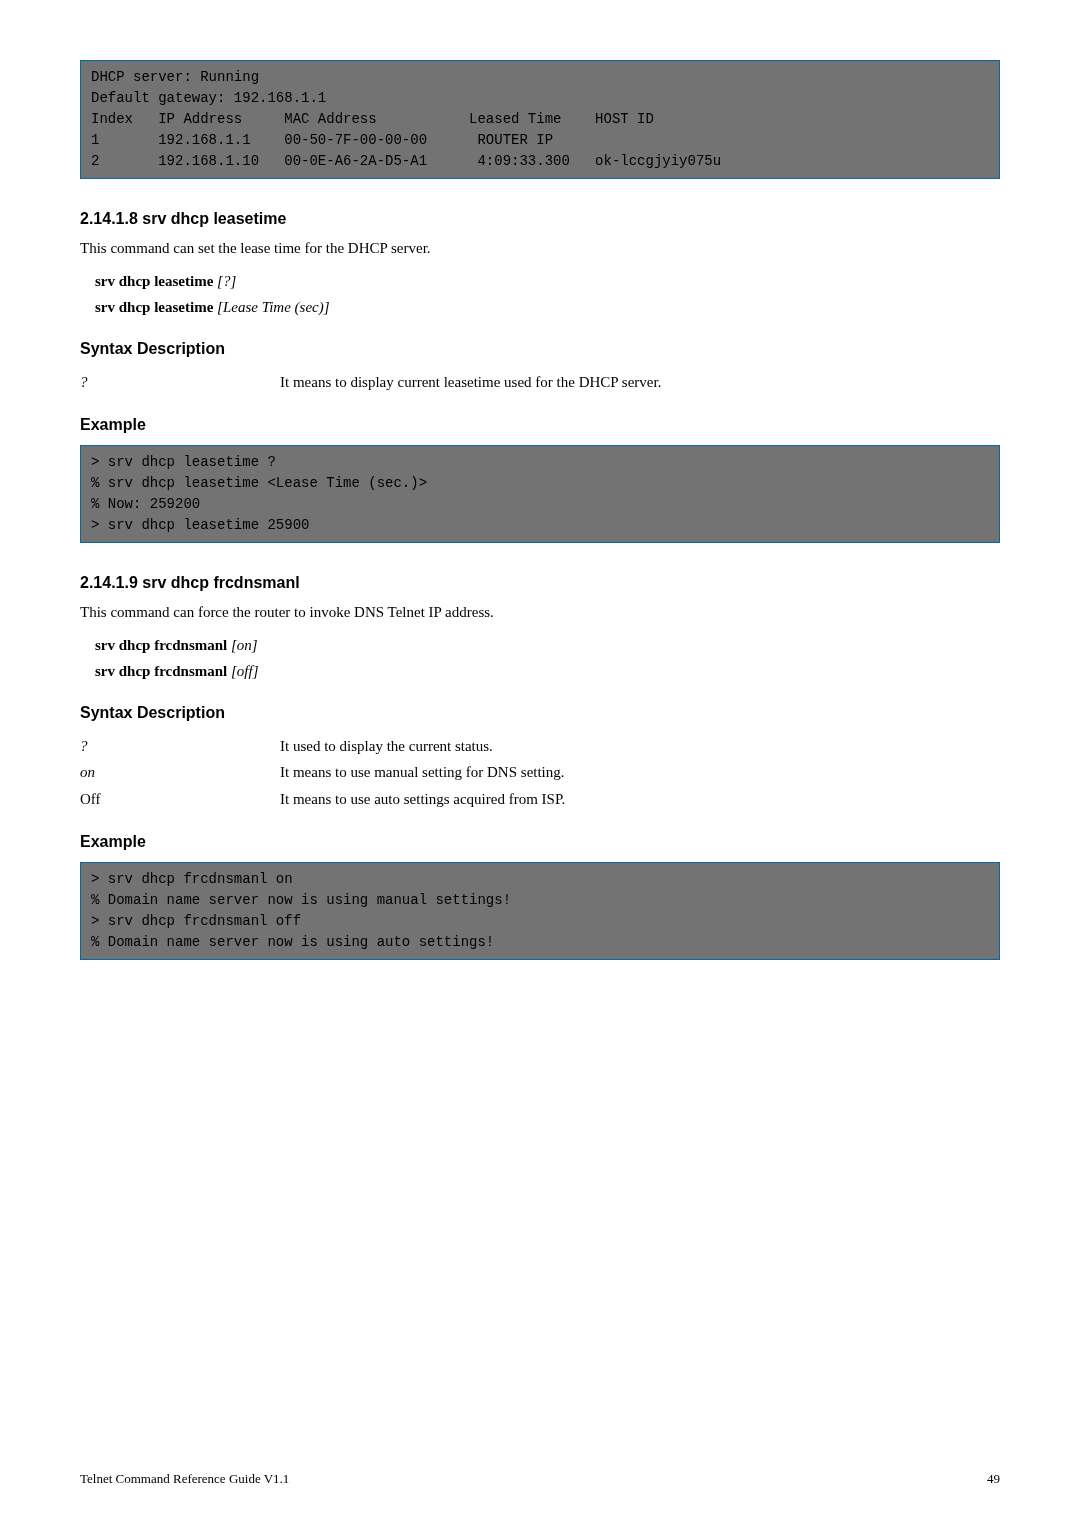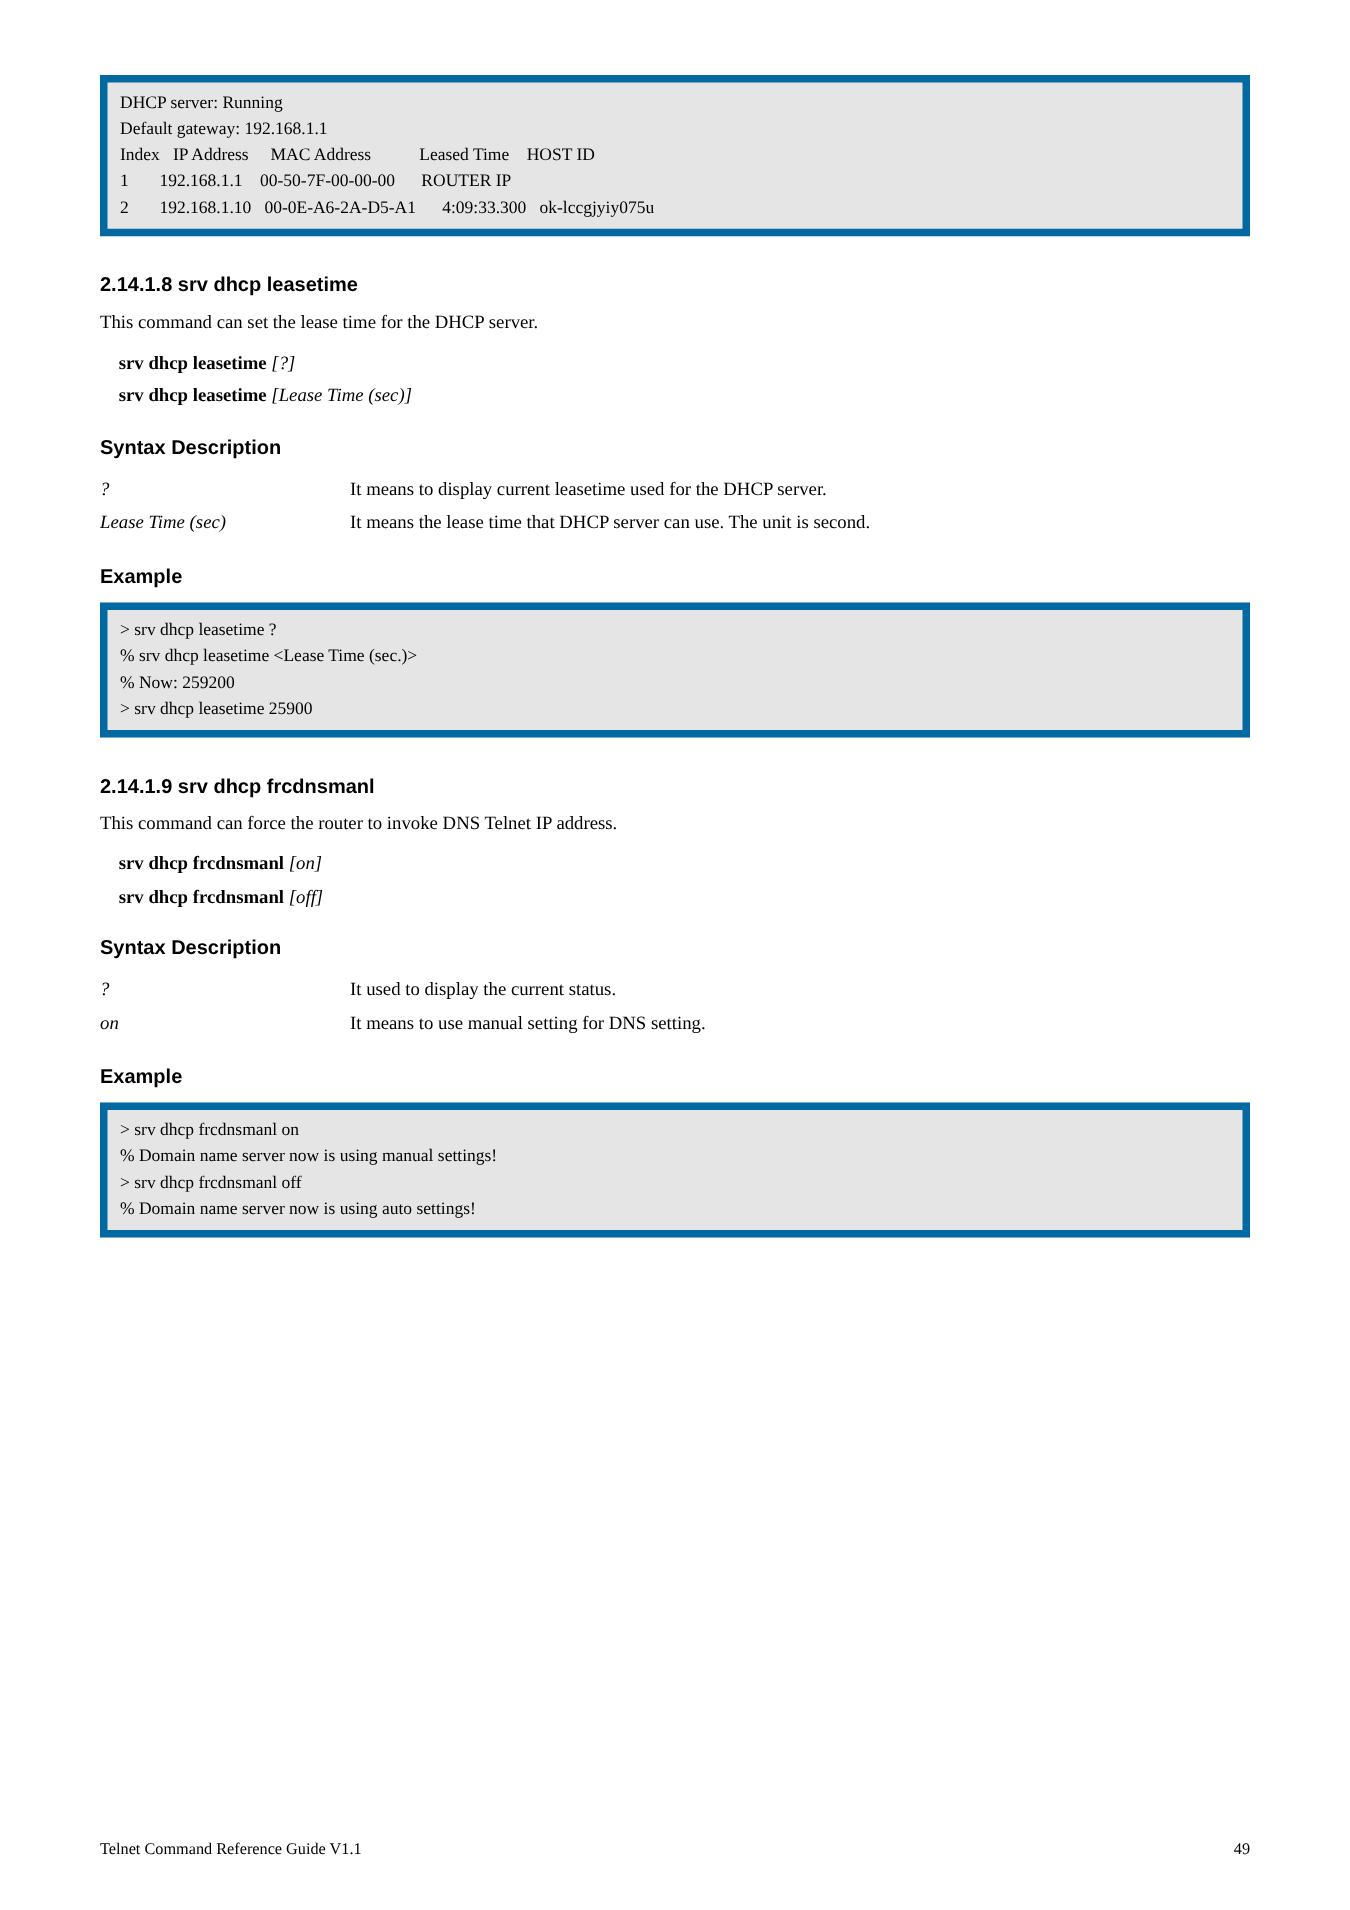--- a/index.html
+++ b/index.html
@@ -5,26 +5,26 @@
   body {
     font-family: Georgia, 'Times New Roman', serif;
     background: #fff;
     color: #000;
     margin: 0;
     padding: 60px 80px;
     font-size: 15px;
     line-height: 1.5;
   }
   .code-box {
-    border: 6px solid #0369a1;
+    border: 1px solid #0369a1;
     padding: 6px 10px;
-    font-family: Liberation Serif, serif;
+    font-family: Liberation Mono, monospace;
     font-size: 14px;
     white-space: pre;
-    background: #e5e5e5;
+    background: #737373;
     overflow-x: auto;
     margin-bottom: 20px;
   }
   h3 {
     font-family: Arial, Helvetica, sans-serif;
     font-weight: bold;
     font-size: 16px;
     margin-top: 28px;
     margin-bottom: 6px;
   }
@@ -82,24 +82,20 @@
 <div class="cmd-line"><b>srv dhcp leasetime</b><i> [?]</i></div>
 <div class="cmd-line"><b>srv dhcp leasetime</b><i> [Lease Time (sec)]</i></div>
 
 <h4>Syntax Description</h4>
 <table class="desc">
   <tbody>
       <tr>
     <td class="term">?</td>
     <td>It means to display current leasetime used for the DHCP server.</td>
   </tr>
-  <tr>
-    <td class="term">Lease Time (sec)</td>
-    <td>It means the lease time that DHCP server can use. The unit is second.</td>
-  </tr>
 </tbody>
   </table>
 
 <h4>Example</h4>
 <div class="code-box">&gt; srv dhcp leasetime ?
 % srv dhcp leasetime &lt;Lease Time (sec.)&gt;
 % Now: 259200
 &gt; srv dhcp leasetime 25900</div>
 
 <h3>2.14.1.9 srv dhcp frcdnsmanl</h3>
@@ -111,20 +107,24 @@
 <table class="desc">
   <tbody>
       <tr>
     <td class="term">?</td>
     <td>It used to display the current status.</td>
   </tr>
   <tr>
     <td class="term">on</td>
     <td>It means to use manual setting for DNS setting.</td>
   </tr>
+  <tr>
+    <td class="term noitalic">Off</td>
+    <td>It means to use auto settings acquired from ISP.</td>
+  </tr>
 </tbody>
   </table>
 
 <h4>Example</h4>
 <div class="code-box">&gt; srv dhcp frcdnsmanl on
 % Domain name server now is using manual settings!
 &gt; srv dhcp frcdnsmanl off
 % Domain name server now is using auto settings!</div>
 
 <div class="footer">

